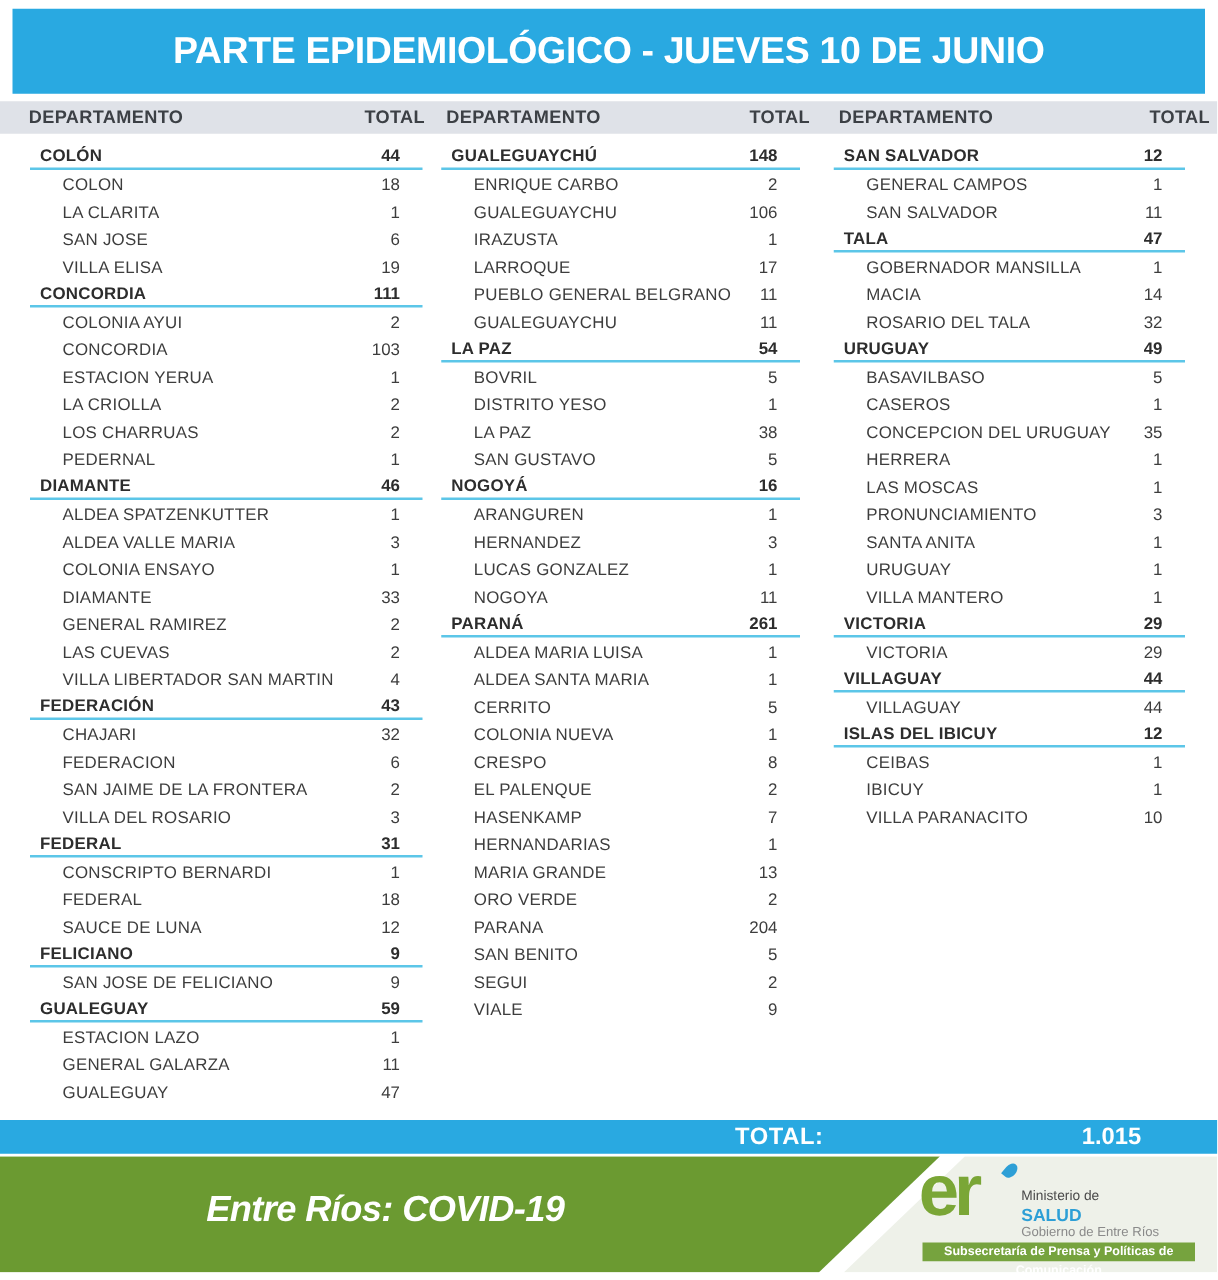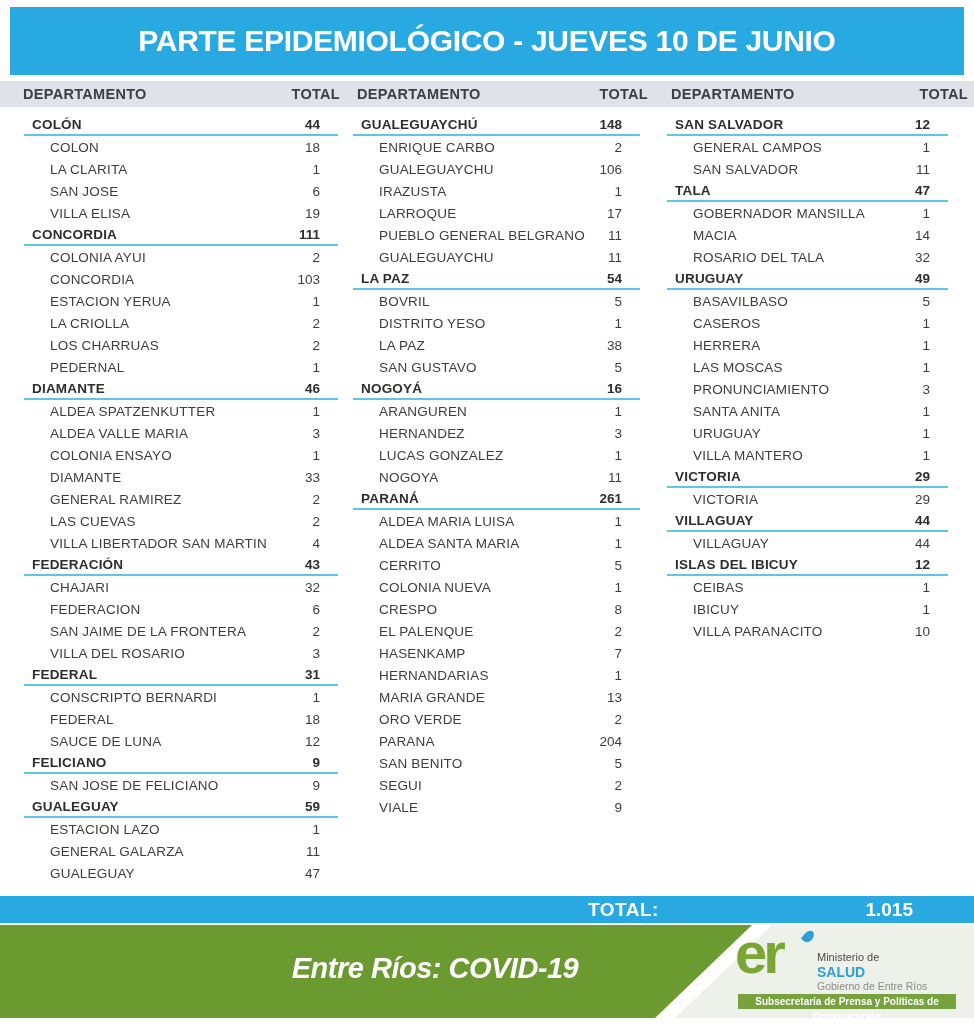--- a/index.html
+++ b/index.html
@@ -62,21 +62,21 @@
   .gt-label{position:absolute;left:588px;top:0;line-height:27px;letter-spacing:.5px;}
   .gt-value{position:absolute;right:61px;top:0;line-height:27px;}
   
   .footer{position:absolute;left:0;top:925px;width:974px;height:93px;}
   .green-band{
     position:absolute;left:0;top:0;width:974px;height:93px;
     background:var(--footer-green);
     clip-path:polygon(0 0,752px 0,655px 100%,0 100%);
   }
   .campaign-title{
-    position:absolute;left:165px;top:27px;width:540px;text-align:center;
+    position:absolute;left:165px;top:27px;width:540px;text-align:left;
     color:#fff;font-style:italic;font-weight:700;font-size:29px;letter-spacing:-0.5px;
   }
   .logo-panel{
     position:absolute;left:0;top:0;width:974px;height:93px;
     background:var(--panel-bg);
     clip-path:polygon(772px 0,100% 0,100% 100%,675px 100%);
   }
   .er-text{
     position:absolute;left:735px;top:-6px;
     font-size:58px;font-weight:700;color:var(--logo-green);letter-spacing:-4px;
@@ -427,20 +427,24 @@
         </div>
         <div class="row item-row">
           <span class="item-name">BASAVILBASO</span>
           <span class="item-value">5</span>
         </div>
         <div class="row item-row">
           <span class="item-name">CASEROS</span>
           <span class="item-value">1</span>
         </div>
         <div class="row item-row">
+          <span class="item-name">CONCEPCION DEL URUGUAY</span>
+          <span class="item-value">35</span>
+        </div>
+        <div class="row item-row">
           <span class="item-name">HERRERA</span>
           <span class="item-value">1</span>
         </div>
         <div class="row item-row">
           <span class="item-name">LAS MOSCAS</span>
           <span class="item-value">1</span>
         </div>
         <div class="row item-row">
           <span class="item-name">PRONUNCIAMIENTO</span>
           <span class="item-value">3</span>

